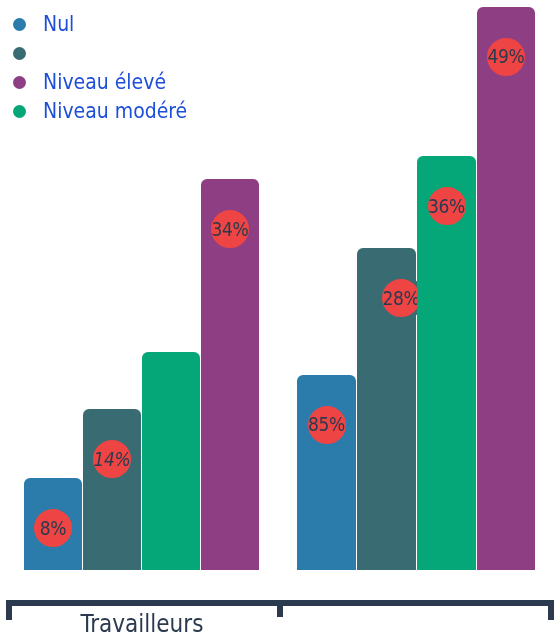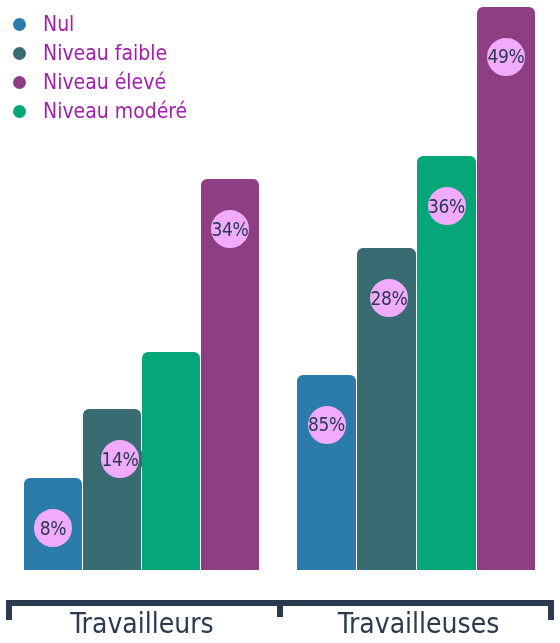--- a/index.html
+++ b/index.html
@@ -39,21 +39,21 @@
     width: 13px;
     height: 13px;
     border-radius: 50%;
     flex: 0 0 auto;
     margin-left: 3px;
   }
   .legend-label {
     margin-left: 17px;
     font-size: 21px;
     line-height: 21px;
-    color: #a21caf;
+    color: #1d4ed8;
     font-stretch: condensed;
     white-space: nowrap;
     letter-spacing: 0px;
   }
 
   
   .plot {
     position: absolute;
     left: 0;
     top: 0;
@@ -66,21 +66,21 @@
     border-top-left-radius: 6px;
     border-top-right-radius: 6px;
   }
 
   
   .badge {
     position: absolute;
     width: 46px;
     height: 46px;
     border-radius: 50%;
-    background: #f0abfc;
+    background: #ef4444;
     box-sizing: border-box;
     border-style: solid;
     border-width: 4px;
     display: flex;
     align-items: center;
     justify-content: center;
   }
   .badge-text {
     font-size: 19px;
     line-height: 19px;
@@ -107,85 +107,83 @@
     background: #2b3a4e;
   }
   .axis-tick.left  { left: 6px; }
   .axis-tick.right { left: 548px; }
   .axis-tick.mid   { left: 277px; height: 17px; }
 
   
   .group-label {
     position: absolute;
     top: 613px;
-    font-size: 28px;
+    font-size: 24px;
     line-height: 22px;
     color: #2b3a4e;
     font-stretch: condensed;
     text-align: center;
     white-space: nowrap;
   }
 </style>
 </head>
 <body>
 
 <div id="chart-root">
 
   <div class="legend">
     <div class="legend-item">
       <span class="legend-dot" style="background: rgb(43, 123, 171);"></span>
       <span class="legend-label">Nul</span>
     </div>
     <div class="legend-item">
       <span class="legend-dot" style="background: rgb(56, 107, 114);"></span>
-      <span class="legend-label">Niveau faible</span>
     </div>
     <div class="legend-item">
       <span class="legend-dot" style="background: rgb(142, 63, 132);"></span>
       <span class="legend-label">Niveau élevé</span>
     </div>
     <div class="legend-item">
       <span class="legend-dot" style="background: rgb(5, 166, 120);"></span>
       <span class="legend-label">Niveau modéré</span>
     </div>
   </div>
 
   <div class="plot" id="plot">
       <div class="bar" style="left: 24px; width: 58px; height: 92px; background: rgb(43, 123, 171);"></div>
       <div class="badge" style="left: 30px; top: 505px; border-color: rgb(43, 123, 171);">
         <span class="badge-text">8%</span>
       </div>
       <div class="bar" style="left: 83px; width: 58px; height: 161px; background: rgb(56, 107, 114);"></div>
-      <div class="badge" style="left: 97px; top: 436px; border-color: rgb(56, 107, 114);">
+      <div class="badge" style="left: 89px; top: 436px; border-color: rgb(56, 107, 114); font-style: italic;">
         <span class="badge-text">14%</span>
       </div>
       <div class="bar" style="left: 142px; width: 58px; height: 218.5px; background: rgb(5, 166, 120);"></div>
       <div class="bar" style="left: 201px; width: 58px; height: 391px; background: rgb(142, 63, 132);"></div>
       <div class="badge" style="left: 207px; top: 206px; border-color: rgb(142, 63, 132); text-align: center;">
         <span class="badge-text">34%</span>
       </div>
       <div class="bar" style="left: 297px; width: 59px; height: 195.5px; background: rgb(43, 123, 171);"></div>
       <div class="badge" style="left: 303.5px; top: 401.5px; border-color: rgb(43, 123, 171);">
         <span class="badge-text">85%</span>
       </div>
       <div class="bar" style="left: 357px; width: 59px; height: 322px; background: rgb(56, 107, 114);"></div>
-      <div class="badge" style="left: 366px; top: 275px; border-color: rgb(56, 107, 114);">
+      <div class="badge" style="left: 378px; top: 275px; border-color: rgb(56, 107, 114);">
         <span class="badge-text">28%</span>
       </div>
       <div class="bar" style="left: 417px; width: 59px; height: 414px; background: rgb(5, 166, 120);"></div>
       <div class="badge" style="left: 423.5px; top: 183px; border-color: rgb(5, 166, 120);">
         <span class="badge-text">36%</span>
       </div>
       <div class="bar" style="left: 477px; width: 58px; height: 563.5px; background: rgb(142, 63, 132);"></div>
       <div class="badge" style="left: 483px; top: 33.5px; border-color: rgb(142, 63, 132);">
         <span class="badge-text">49%</span>
       </div>
     </div>
 
   <div class="axis"></div>
   <div class="axis-tick left"></div>
   <div class="axis-tick mid"></div>
   <div class="axis-tick right"></div>
 
   <div class="group-label" style="left:6px; width:272px;">Travailleurs</div>
-  <div class="group-label" style="left:283px; width:271px;">Travailleuses</div>
 
 </div>
 
 </body></html>

